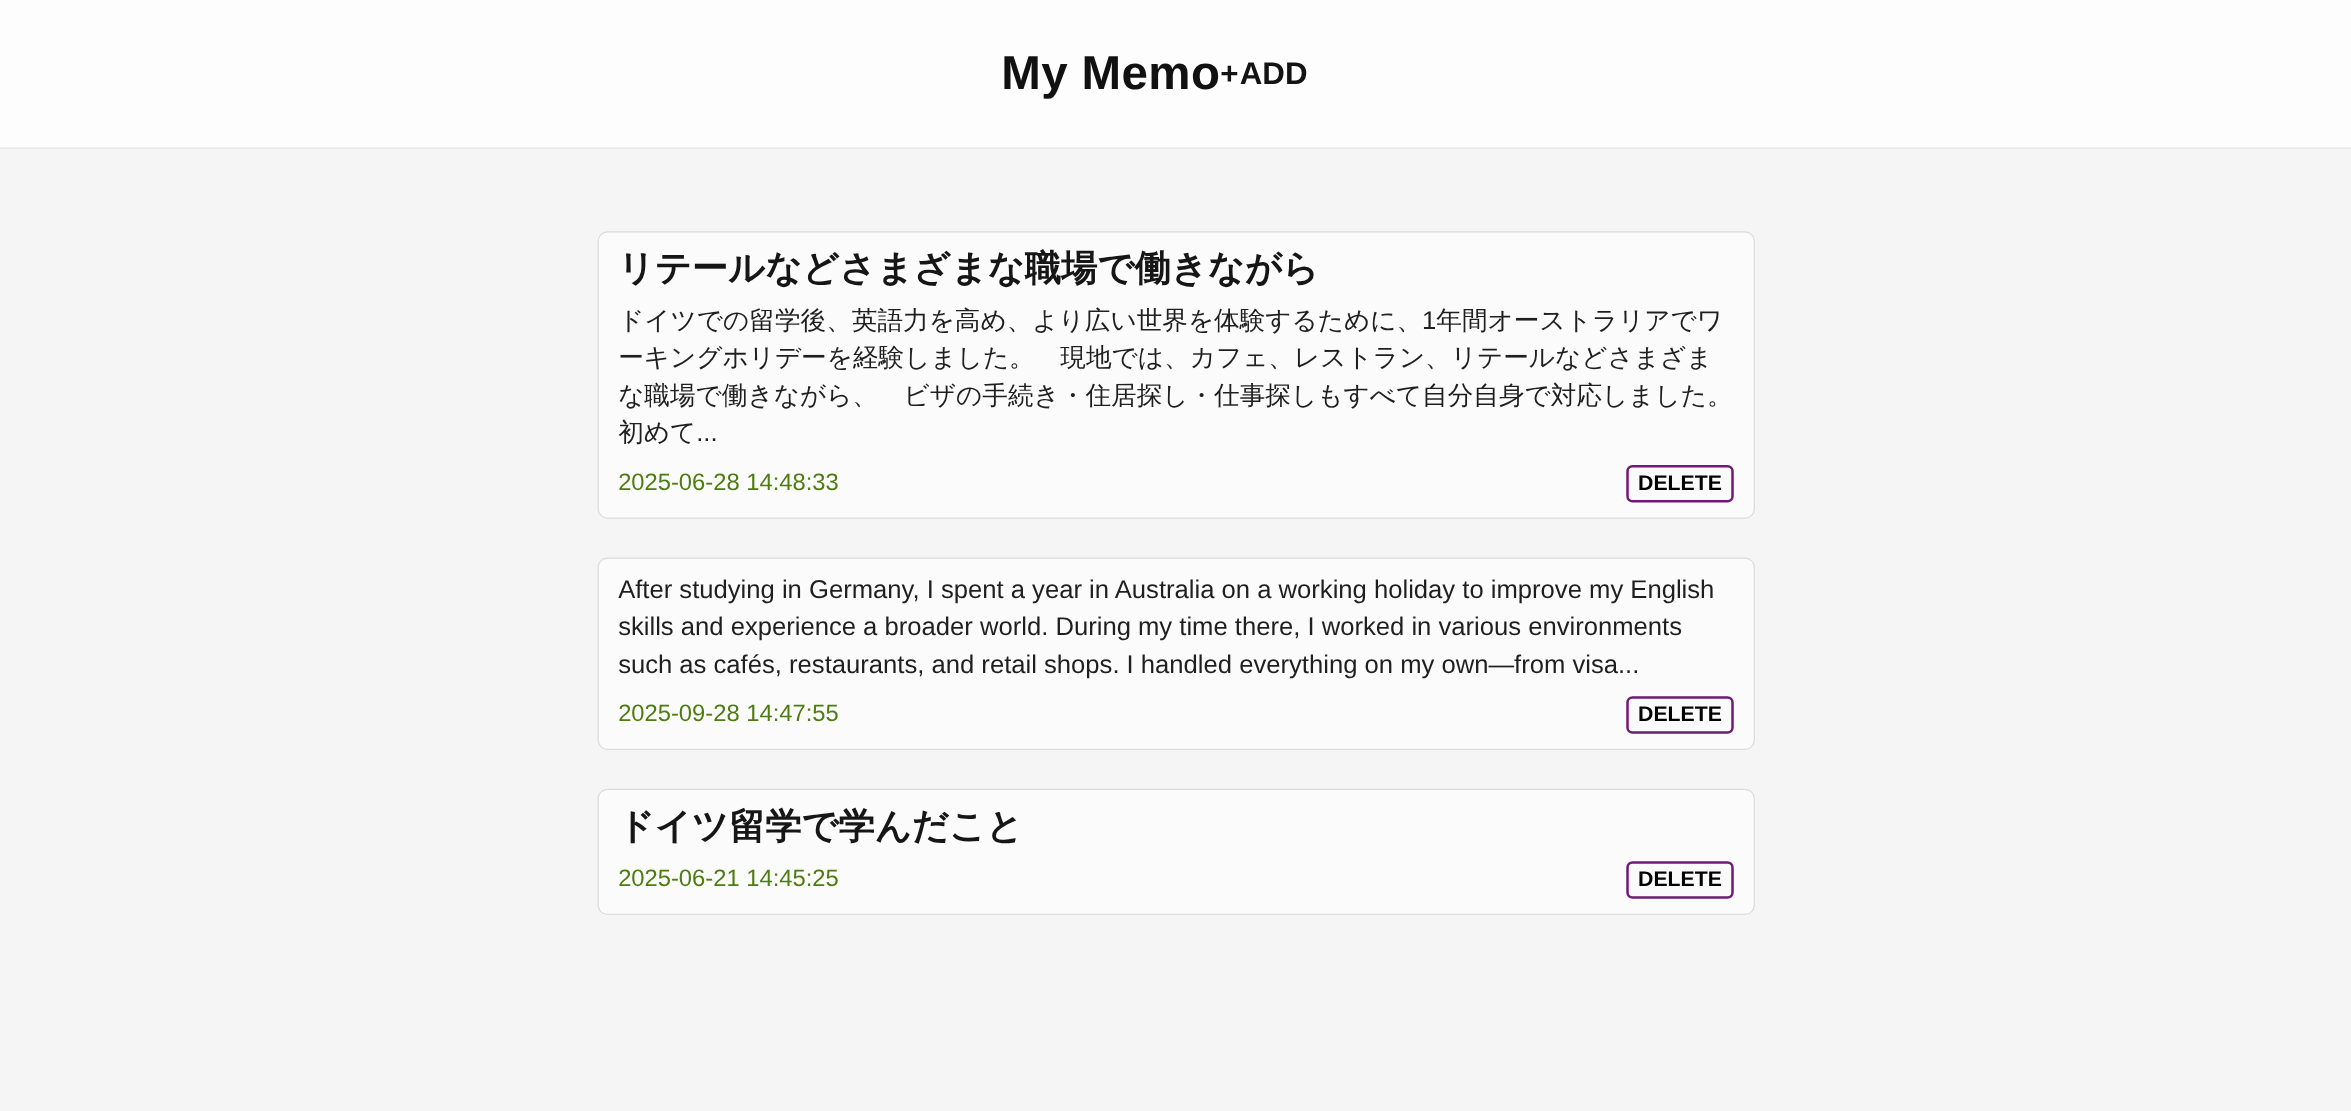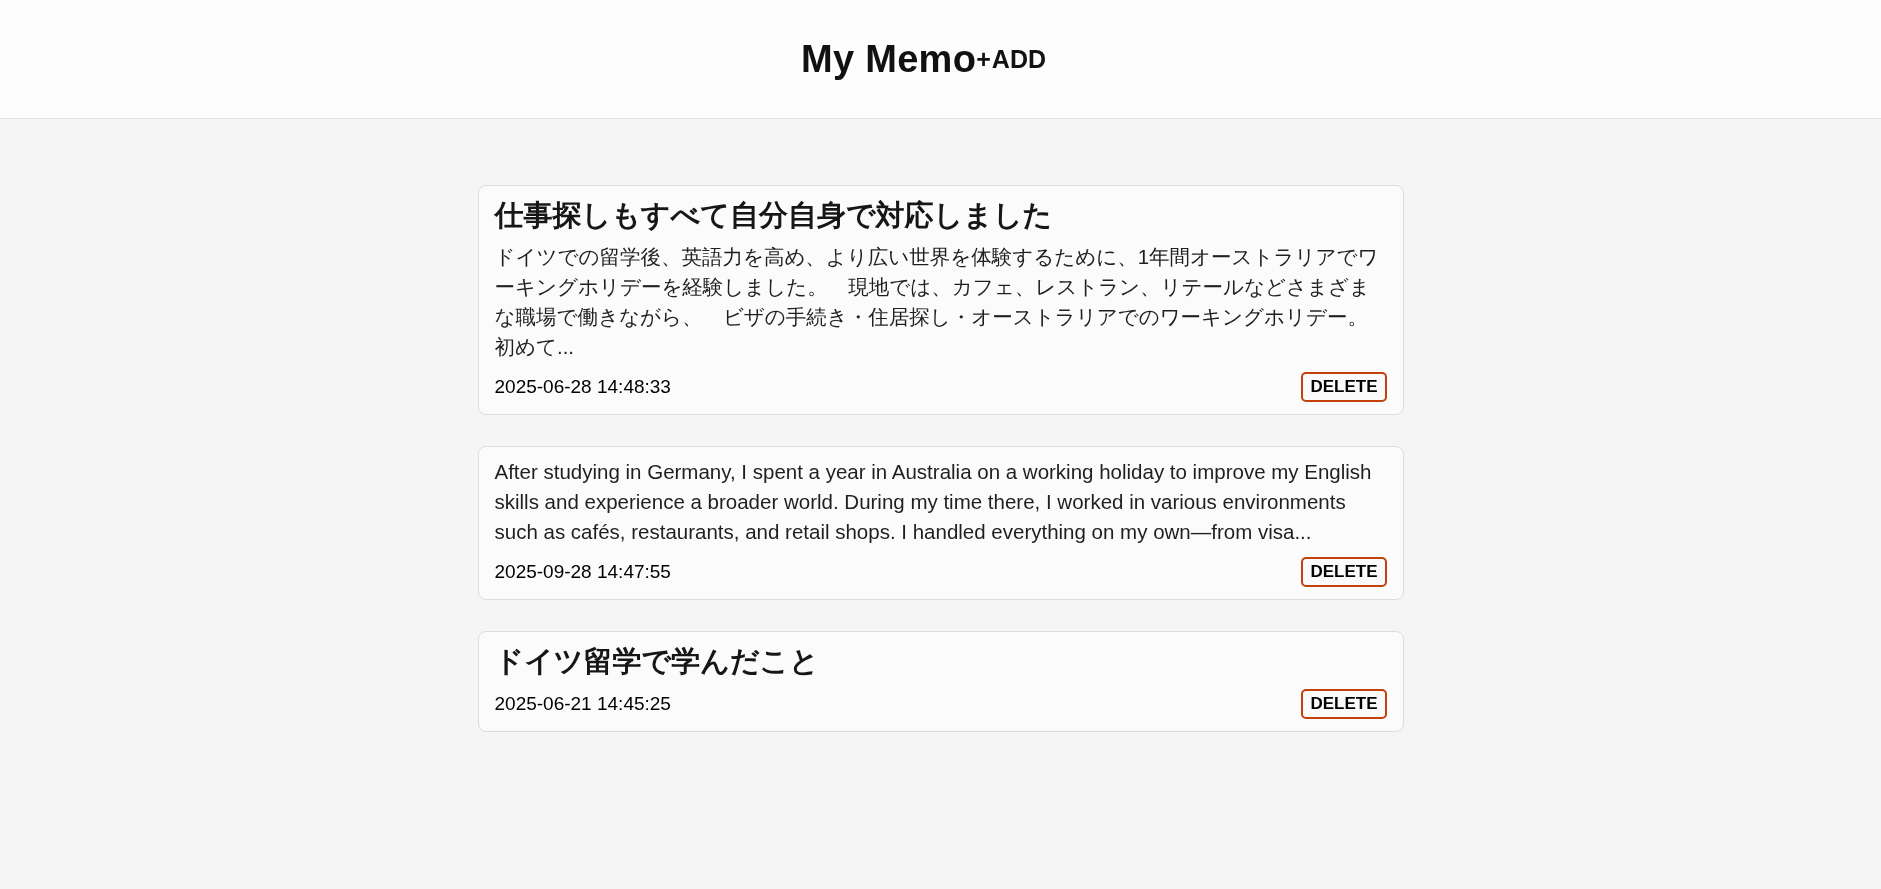--- a/index.html
+++ b/index.html
@@ -68,28 +68,28 @@
     margin: 0;
   }
   .memo-footer {
     display: flex;
     justify-content: space-between;
     align-items: center;
     margin-top: 10px;
   }
   .memo-time {
     font-size: 19px;
-    color: #000000;
+    color: #4d7c0f;
   }
   .delete-btn {
     font-size: 17px;
     font-weight: bold;
     color: #000;
     background: #fafafa;
-    border: 2px solid #c2410c;
+    border: 2px solid #701a75;
     border-radius: 5px;
     padding: 2px 7px;
     cursor: pointer;
     font-family: inherit;
     line-height: 1.3;
   }
 </style>
 </head>
 <body>
 
@@ -97,22 +97,22 @@
   <h1 class="app-title">My Memo</h1>
   <button class="add-btn">
     <span>+</span>
       <span>ADD</span>
   </button>
 </header>
 
 <main class="memo-list">
 
   <article class="memo-card">
-    <h2 class="memo-title">仕事探しもすべて自分自身で対応しました</h2>
-    <p class="memo-body">ドイツでの留学後、英語力を高め、より広い世界を体験するために、1年間オーストラリアでワーキングホリデーを経験しました。　現地では、カフェ、レストラン、リテールなどさまざまな職場で働きながら、　ビザの手続き・住居探し・オーストラリアでのワーキングホリデー。　初めて...</p>
+    <h2 class="memo-title">リテールなどさまざまな職場で働きながら</h2>
+    <p class="memo-body">ドイツでの留学後、英語力を高め、より広い世界を体験するために、1年間オーストラリアでワーキングホリデーを経験しました。　現地では、カフェ、レストラン、リテールなどさまざまな職場で働きながら、　ビザの手続き・住居探し・仕事探しもすべて自分自身で対応しました。　初めて...</p>
     <div class="memo-footer">
       <span class="memo-time">2025-06-28 14:48:33</span>
       <button class="delete-btn">DELETE</button>
     </div>
   </article>
 
   <article class="memo-card">
     <p class="memo-body">After studying in Germany, I spent a year in Australia on a working holiday to improve my English skills and experience a broader world. During my time there, I worked in various environments such as cafés, restaurants, and retail shops. I handled everything on my own—from visa...</p>
     <div class="memo-footer">
       <span class="memo-time">2025-09-28 14:47:55</span>

